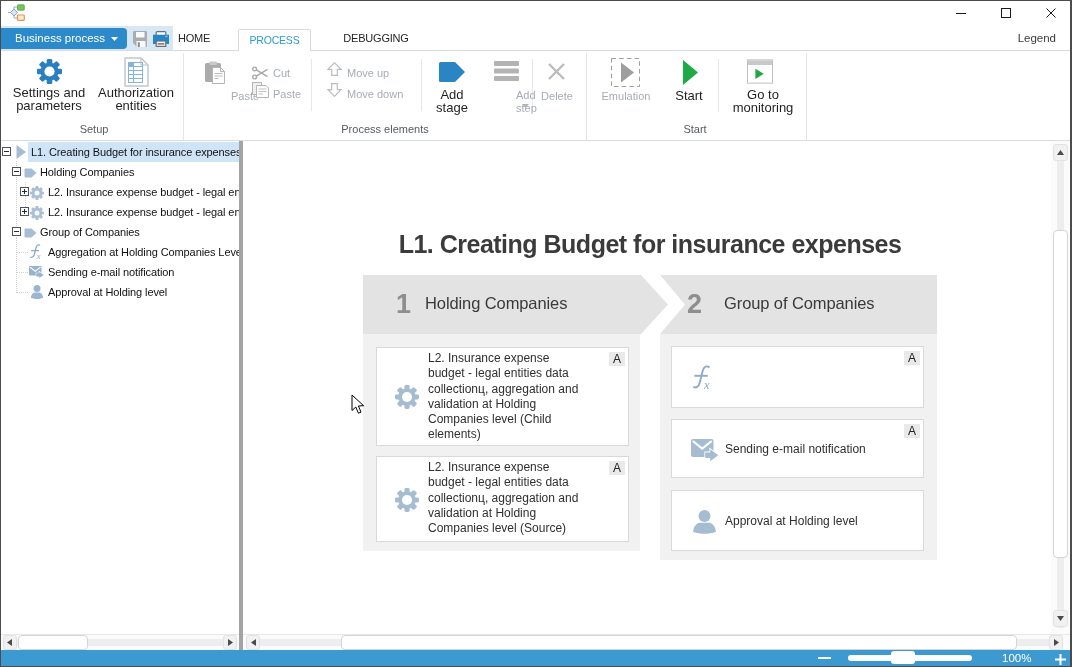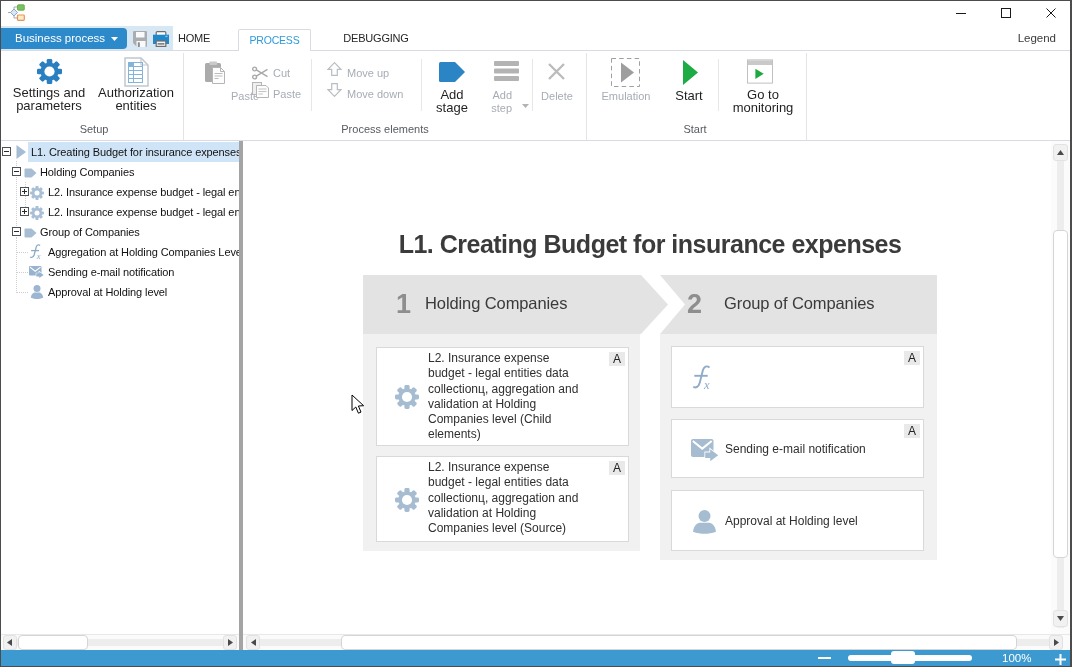--- a/index.html
+++ b/index.html
@@ -191,21 +191,21 @@
   </svg>
   <div class="abs biglbl" style="left:428px;top:38px;width:46px">Add stage</div>
 
   <svg class="abs" style="left:493px;top:10px" width="25" height="20" viewBox="0 0 25 20">
     <g fill="#b3b3b3">
         <rect x="0" y="0" width="25" height="5" rx="1"></rect>
         <rect x="0" y="7.5" width="25" height="5" rx="1"></rect>
         <rect x="0" y="15" width="25" height="5" rx="1"></rect>
       </g>
   </svg>
-  <div class="abs smalllbl" style="left:479px;top:38px;width:32px;text-align:right;line-height:12.5px">Add step</div>
+  <div class="abs smalllbl" style="left:515px;top:38px;width:32px;text-align:left;line-height:12.5px">Add step</div>
   <svg class="abs" style="left:521px;top:53px" width="7" height="4">
       <path d="M0 0 H7 L3.5 4 Z" fill="#b3b3b3"></path>
     </svg>
 
   <svg class="abs" style="left:546px;top:11px" width="19" height="19" viewBox="0 0 19 19">
     <path d="M2 2 L17 17 M17 2 L2 17" stroke="#bcbcbc" stroke-width="2.4"></path>
   </svg>
   <div class="abs smalllbl" style="left:537px;top:39px;width:38px;text-align:center">Delete</div>
 
   <svg class="abs" style="left:610px;top:7px" width="30" height="30">

